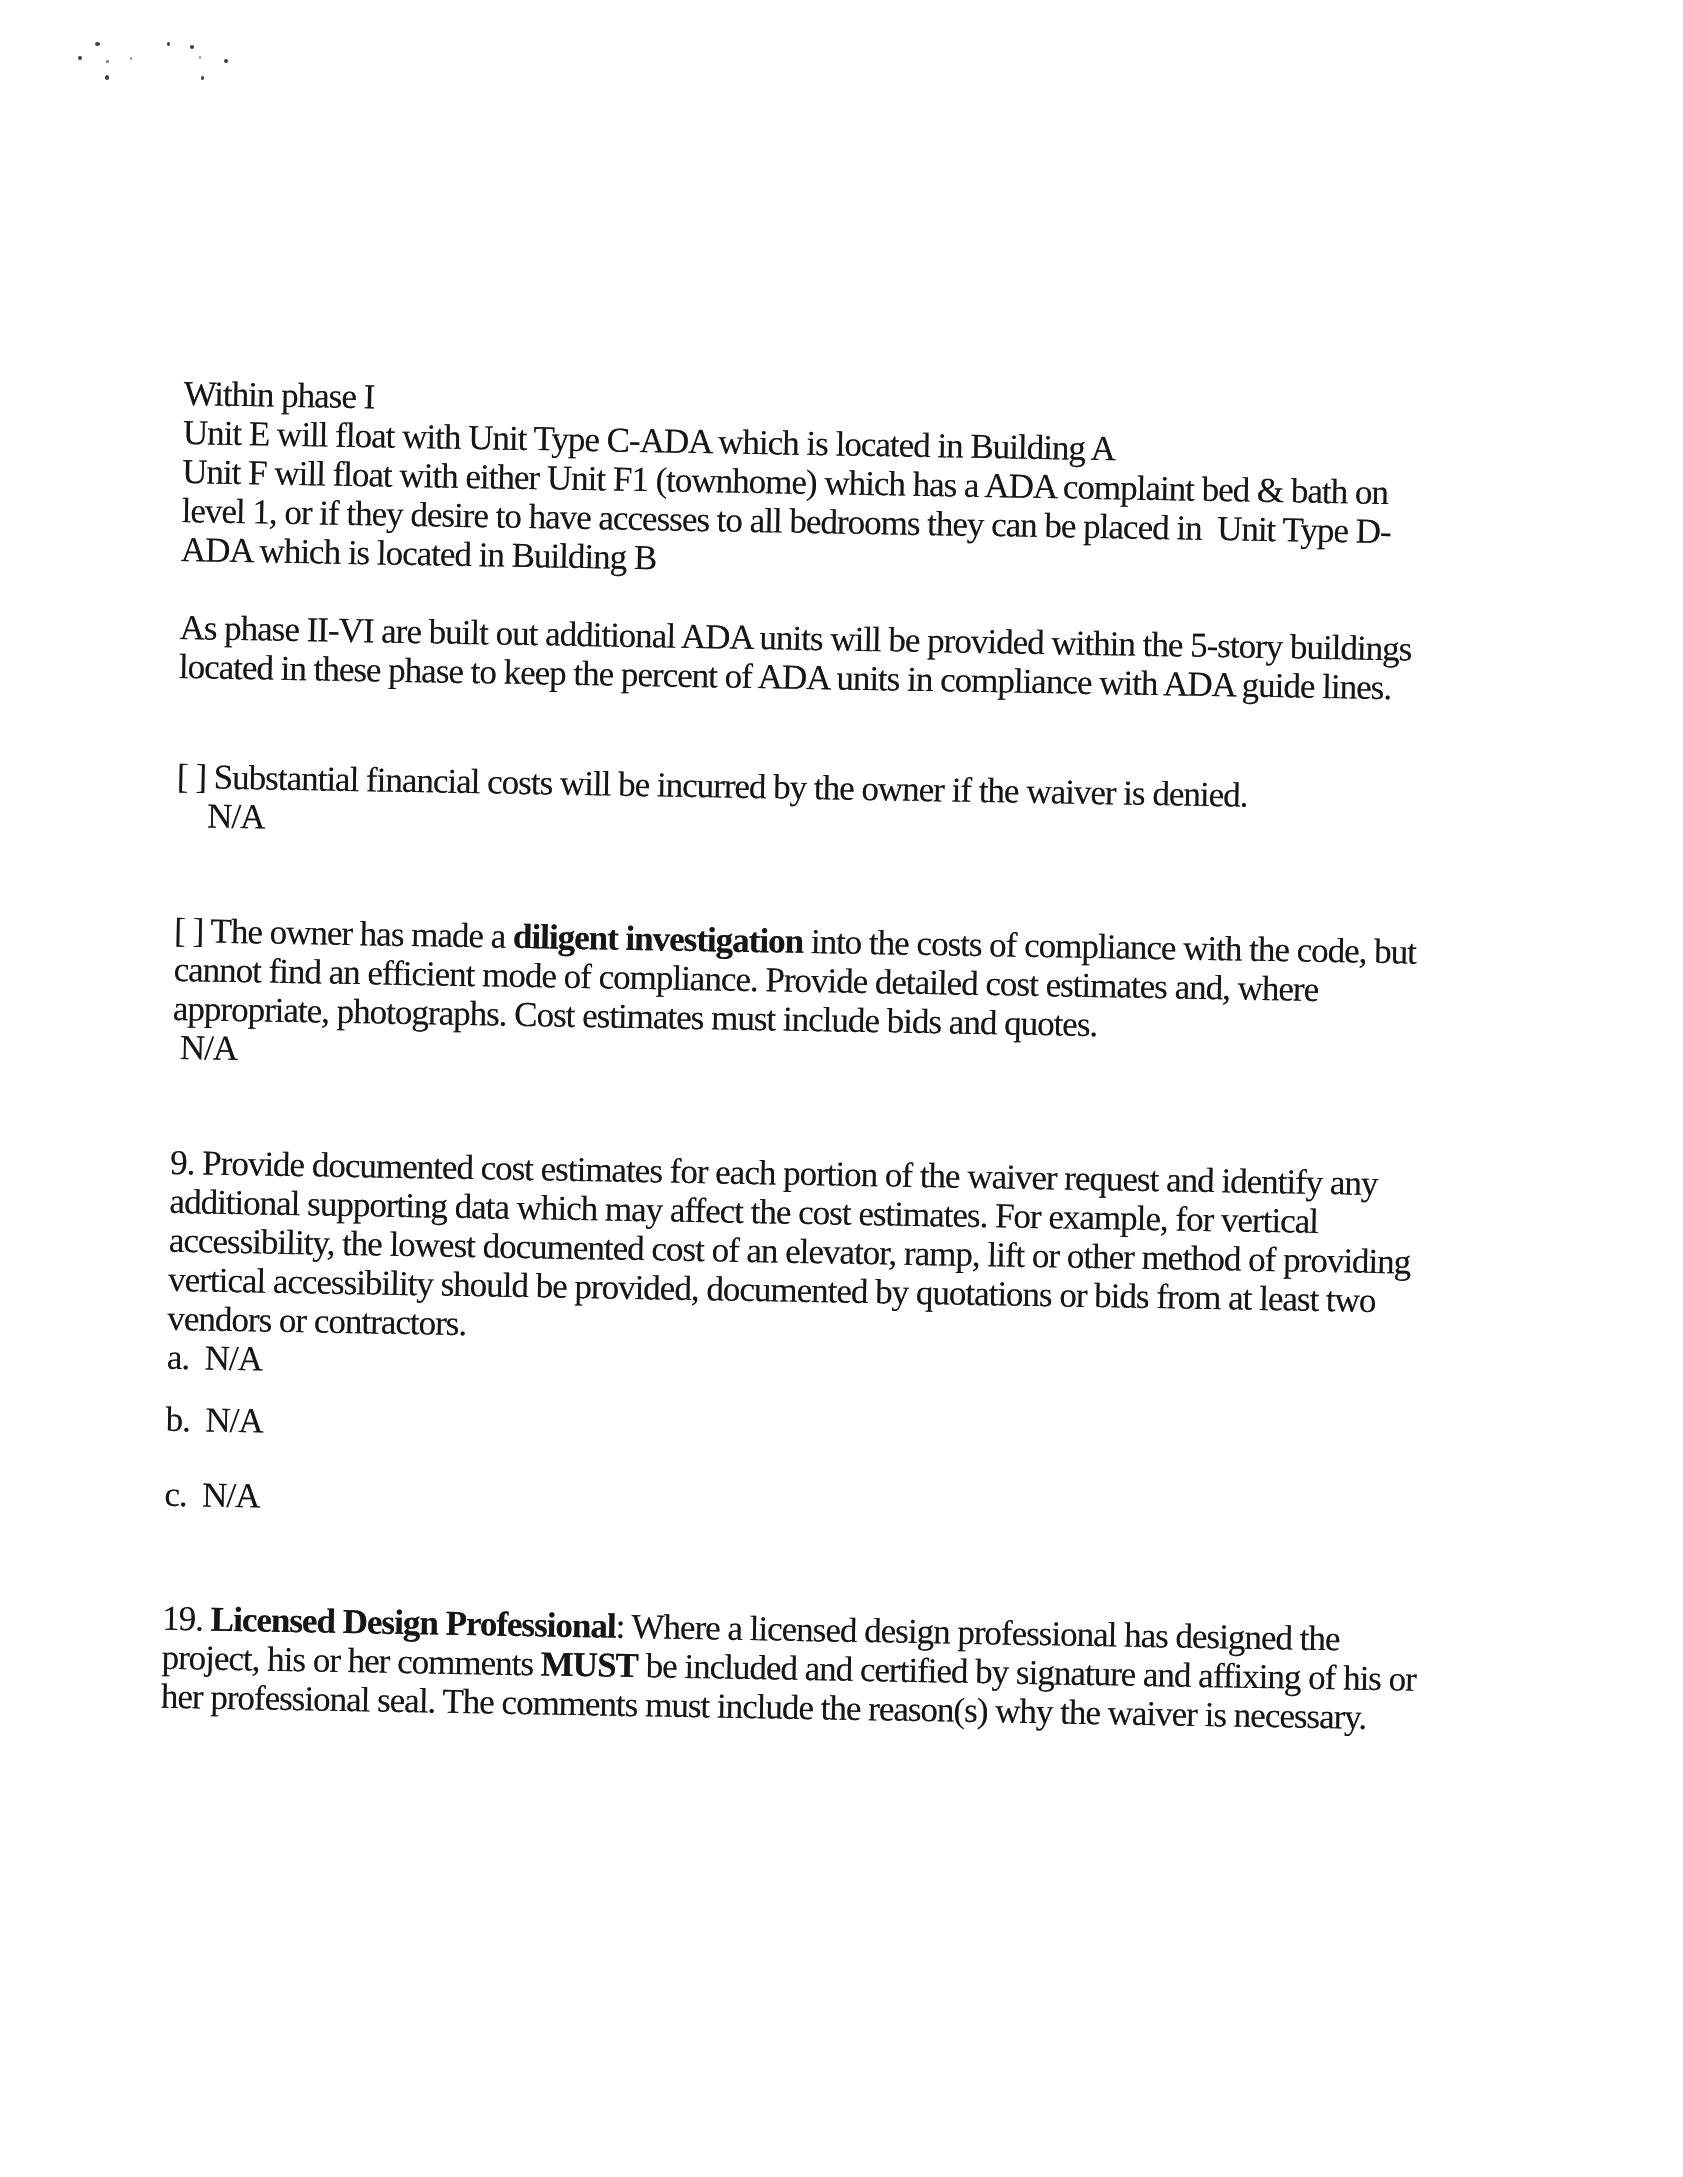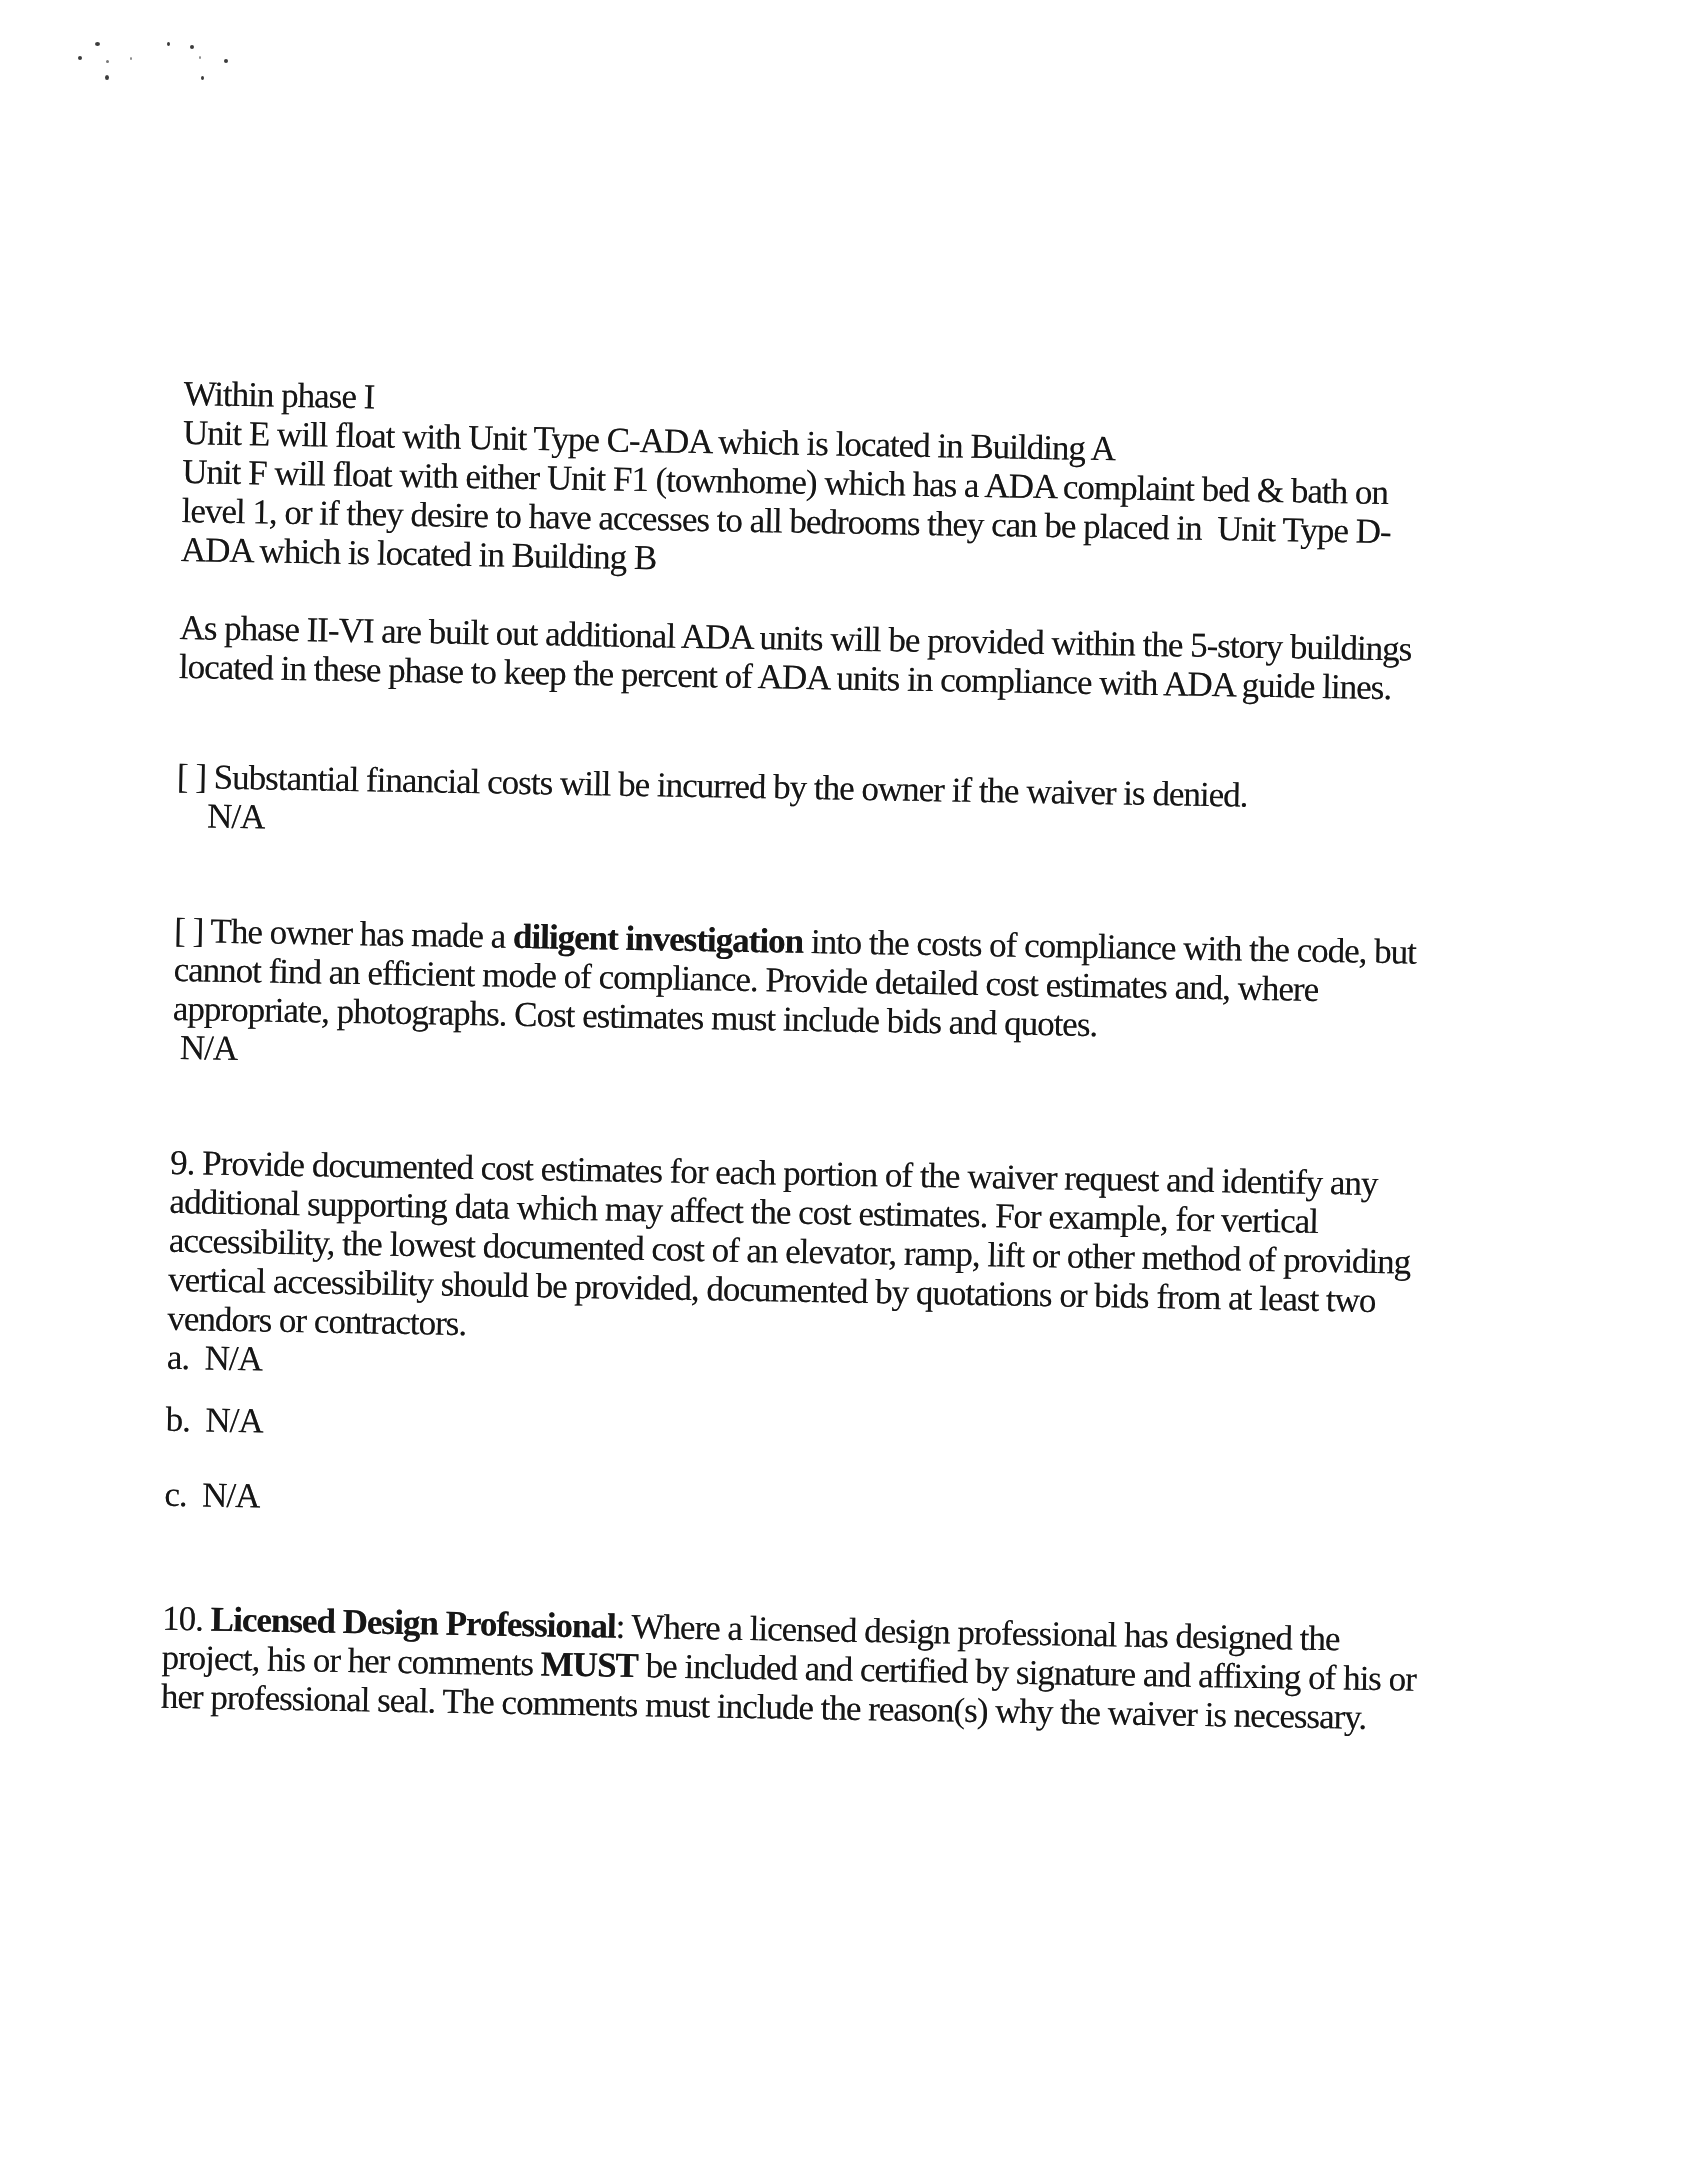--- a/index.html
+++ b/index.html
@@ -82,18 +82,18 @@
       <div class="line"><span>vendors or contractors.</span></div>
       <div class="line"><span>a.  N/A</span></div>
     </div>
   <div class="blk-6">
       <div class="line"><span>b.  N/A</span></div>
     </div>
   <div class="blk-7">
       <div class="line"><span>c.  N/A</span></div>
     </div>
   <div class="blk-8">
-      <div class="line"><span>10. </span><span class="b">Licensed Design Professional</span><span>: Where a licensed design professional has designed the</span></div>
+      <div class="line"><span>19. </span><span class="b">Licensed Design Professional</span><span>: Where a licensed design professional has designed the</span></div>
       <div class="line"><span>project, his or her comments </span><span class="b">MUST</span><span> be included and certified by signature and affixing of his or</span></div>
       <div class="line"><span>her professional seal. The comments must include the reason(s) why the waiver is necessary.</span></div>
     </div>
 </div>
 
 
 </body></html>

